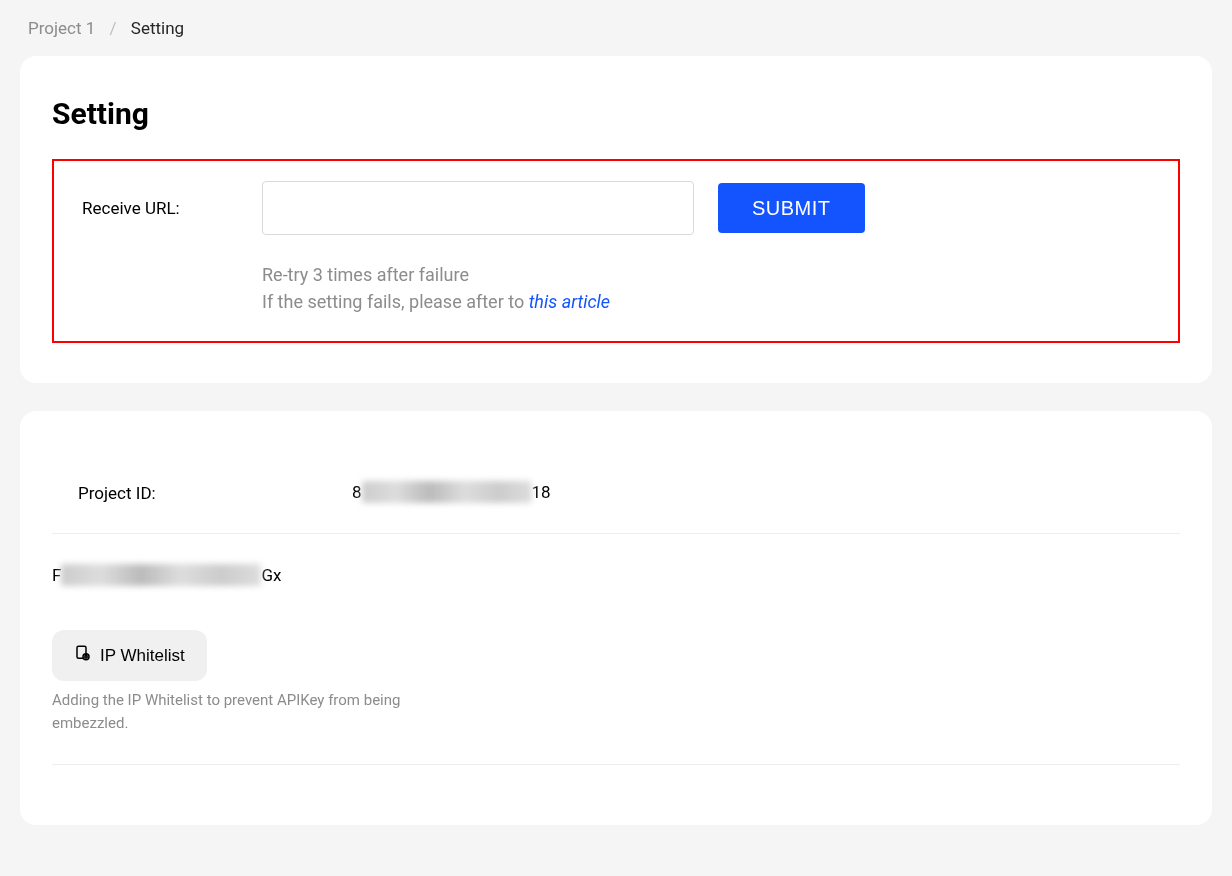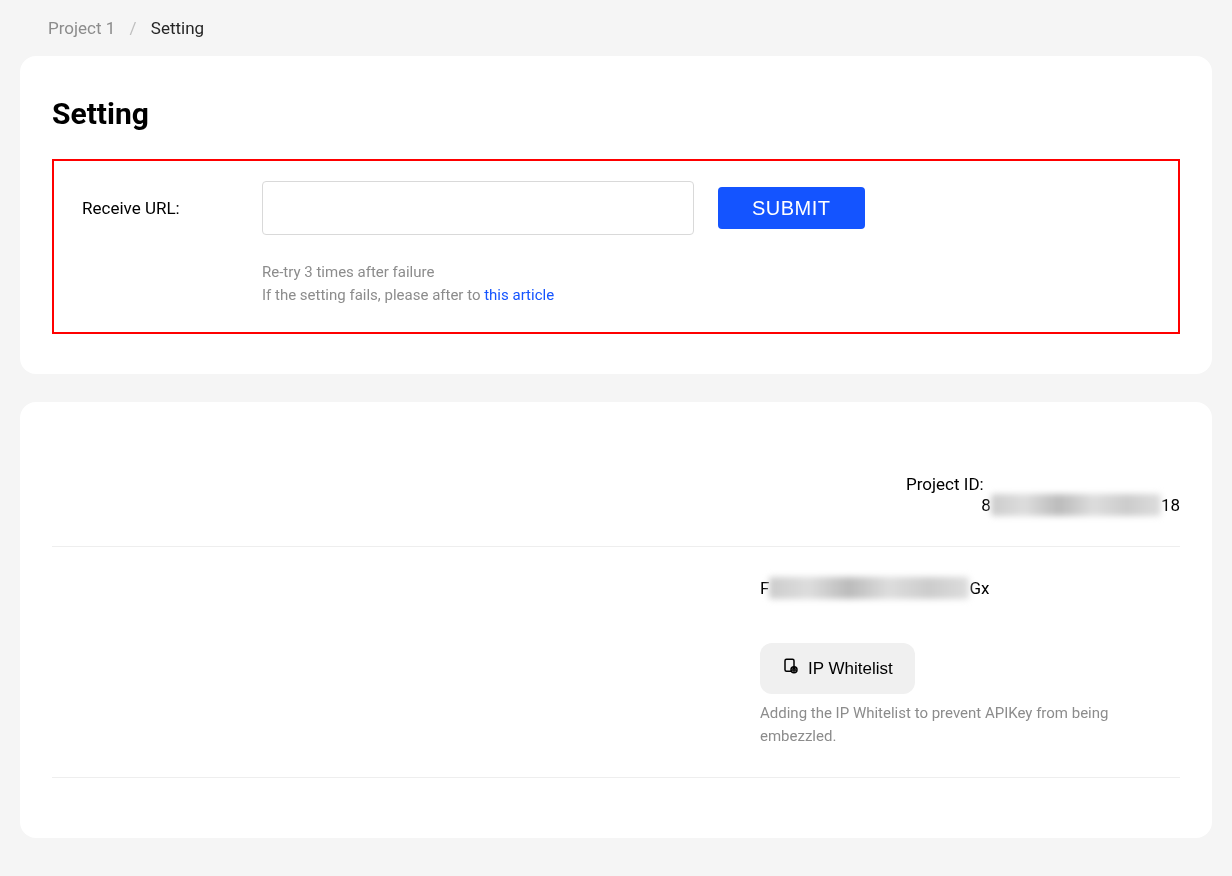--- a/index.html
+++ b/index.html
@@ -8,24 +8,23 @@
       padding: 0;
     }
     body {
       font-family: -apple-system, BlinkMacSystemFont, "Segoe UI", Roboto, "Helvetica Neue", Arial, sans-serif;
       background: #f5f5f5;
       color: #000;
       width: 1232px;
       min-height: 876px;
     }
     .breadcrumb {
-      padding: 18px 12px;
+      padding: 18px 28px;
       font-size: 17px;
       color: #8c8c8c;
-      margin-left: 36px;
     }
     .breadcrumb .sep {
       margin: 0 10px;
       color: #bfbfbf;
     }
     .breadcrumb .current {
       color: #262626;
     }
     .card {
       background: #fff;
@@ -59,47 +58,47 @@
       border: 1px solid #d9d9d9;
       border-radius: 4px;
       padding: 0 14px;
       font-size: 16px;
     }
     .submit-btn {
       background: #1454ff;
       color: #fff;
       border: none;
       border-radius: 4px;
-      height: 42px;
+      height: 50px;
       padding: 0 34px;
       font-size: 20px;
       font-weight: 500;
       letter-spacing: 0.5px;
       cursor: pointer;
     }
     .form-hint {
       margin-top: 26px;
       margin-left: 180px;
-      font-size: 15px;
+      font-size: 18px;
       color: #8c8c8c;
       line-height: 1.5;
     }
     .form-hint a {
       color: #1454ff;
       text-decoration: none;
+      font-style: italic;
     }
     .info-section {
       padding: 40px 32px 0 32px;
     }
     .info-row {
       display: flex;
-      align-items: flex-end;
+      align-items: flex-start;
       padding: 30px 0;
       border-bottom: 1px solid #eee;
-      flex-direction: column;
     }
     .info-row:last-child {
       border-bottom: none;
     }
     .info-label {
       min-width: 300px;
       font-size: 17px;
       color: #000;
       padding-top: 2px;
       padding-left: 26px;

